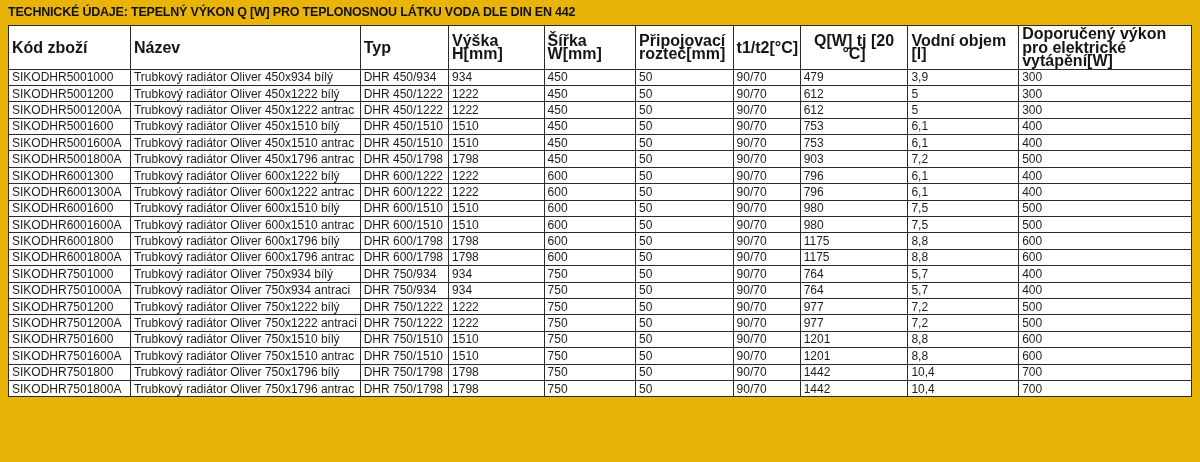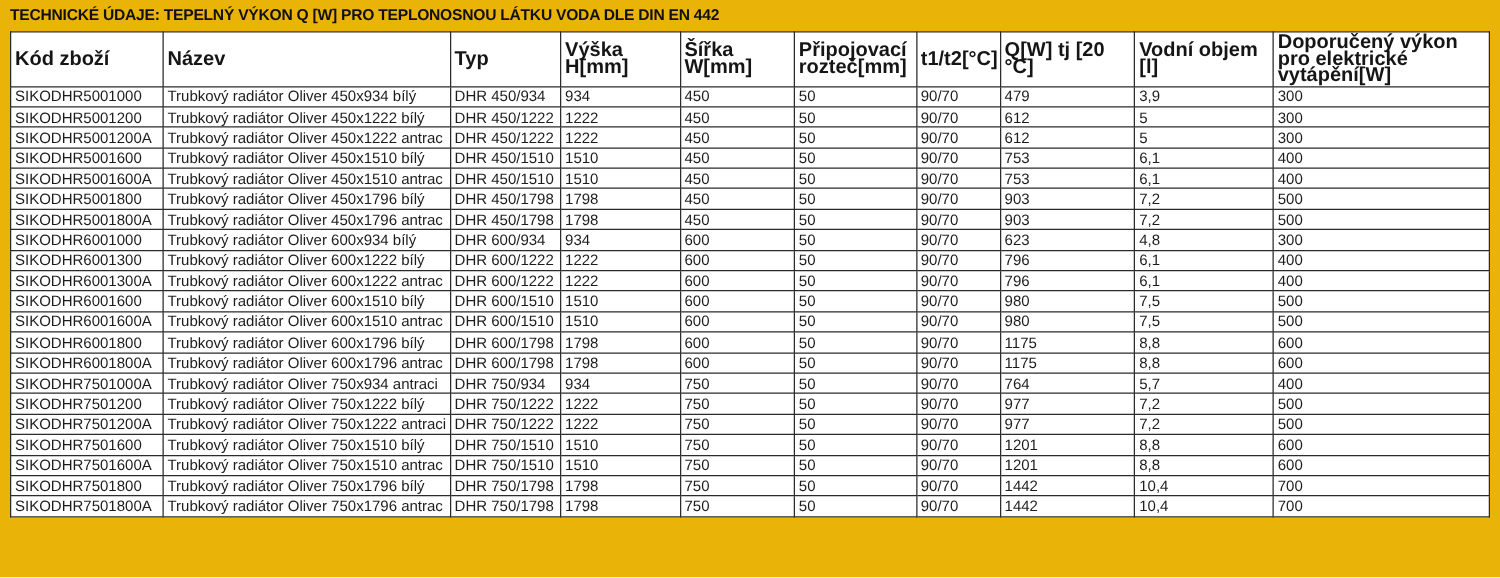--- a/index.html
+++ b/index.html
@@ -56,21 +56,21 @@
     color: #1c1c1c;
   }
   
   table.spec th:nth-child(1)  { width: 120px; }
   table.spec th:nth-child(2)  { width: 226px; }
   table.spec th:nth-child(3)  { width: 87px;  }
   table.spec th:nth-child(4)  { width: 94px;  }
   table.spec th:nth-child(5)  { width: 90px;  }
   table.spec th:nth-child(6)  { width: 96px;  }
   table.spec th:nth-child(7)  { width: 66px;  }
-  table.spec th:nth-child(8)  { width: 106px; }
+  table.spec th:nth-child(8)  { width: 106px; text-align: center; }
   table.spec th:nth-child(9)  { width: 109px; }
   table.spec th:nth-child(10) { width: 170px; }
 </style>
 </head>
 <body>
 
 <div class="page">
   <div class="doc-title">TECHNICKÉ ÚDAJE: TEPELNÝ VÝKON Q [W] PRO TEPLONOSNOU LÁTKU VODA DLE DIN EN 442</div>
 
   <table class="spec">
@@ -143,56 +143,32 @@
           <td>DHR 450/1510</td>
           <td>1510</td>
           <td>450</td>
           <td>50</td>
           <td>90/70</td>
           <td>753</td>
           <td>6,1</td>
           <td>400</td>
         </tr>
         <tr>
-          <td>SIKODHR5001800</td>
-          <td>Trubkový radiátor Oliver 450x1796 bílý</td>
-          <td>DHR 450/1798</td>
-          <td>1798</td>
-          <td>450</td>
-          <td>50</td>
-          <td>90/70</td>
-          <td>903</td>
-          <td>7,2</td>
-          <td>500</td>
-        </tr>
-        <tr>
           <td>SIKODHR5001800A</td>
           <td>Trubkový radiátor Oliver 450x1796 antrac</td>
           <td>DHR 450/1798</td>
           <td>1798</td>
           <td>450</td>
           <td>50</td>
           <td>90/70</td>
           <td>903</td>
           <td>7,2</td>
           <td>500</td>
         </tr>
         <tr>
-          <td>SIKODHR6001000</td>
-          <td>Trubkový radiátor Oliver 600x934 bílý</td>
-          <td>DHR 600/934</td>
-          <td>934</td>
-          <td>600</td>
-          <td>50</td>
-          <td>90/70</td>
-          <td>623</td>
-          <td>4,8</td>
-          <td>300</td>
-        </tr>
-        <tr>
           <td>SIKODHR6001300</td>
           <td>Trubkový radiátor Oliver 600x1222 bílý</td>
           <td>DHR 600/1222</td>
           <td>1222</td>
           <td>600</td>
           <td>50</td>
           <td>90/70</td>
           <td>796</td>
           <td>6,1</td>
           <td>400</td>
@@ -249,20 +225,32 @@
           <td>SIKODHR6001800A</td>
           <td>Trubkový radiátor Oliver 600x1796 antrac</td>
           <td>DHR 600/1798</td>
           <td>1798</td>
           <td>600</td>
           <td>50</td>
           <td>90/70</td>
           <td>1175</td>
           <td>8,8</td>
           <td>600</td>
+        </tr>
+        <tr>
+          <td>SIKODHR7501000</td>
+          <td>Trubkový radiátor Oliver 750x934 bílý</td>
+          <td>DHR 750/934</td>
+          <td>934</td>
+          <td>750</td>
+          <td>50</td>
+          <td>90/70</td>
+          <td>764</td>
+          <td>5,7</td>
+          <td>400</td>
         </tr>
         <tr>
           <td>SIKODHR7501000A</td>
           <td>Trubkový radiátor Oliver 750x934 antraci</td>
           <td>DHR 750/934</td>
           <td>934</td>
           <td>750</td>
           <td>50</td>
           <td>90/70</td>
           <td>764</td>

